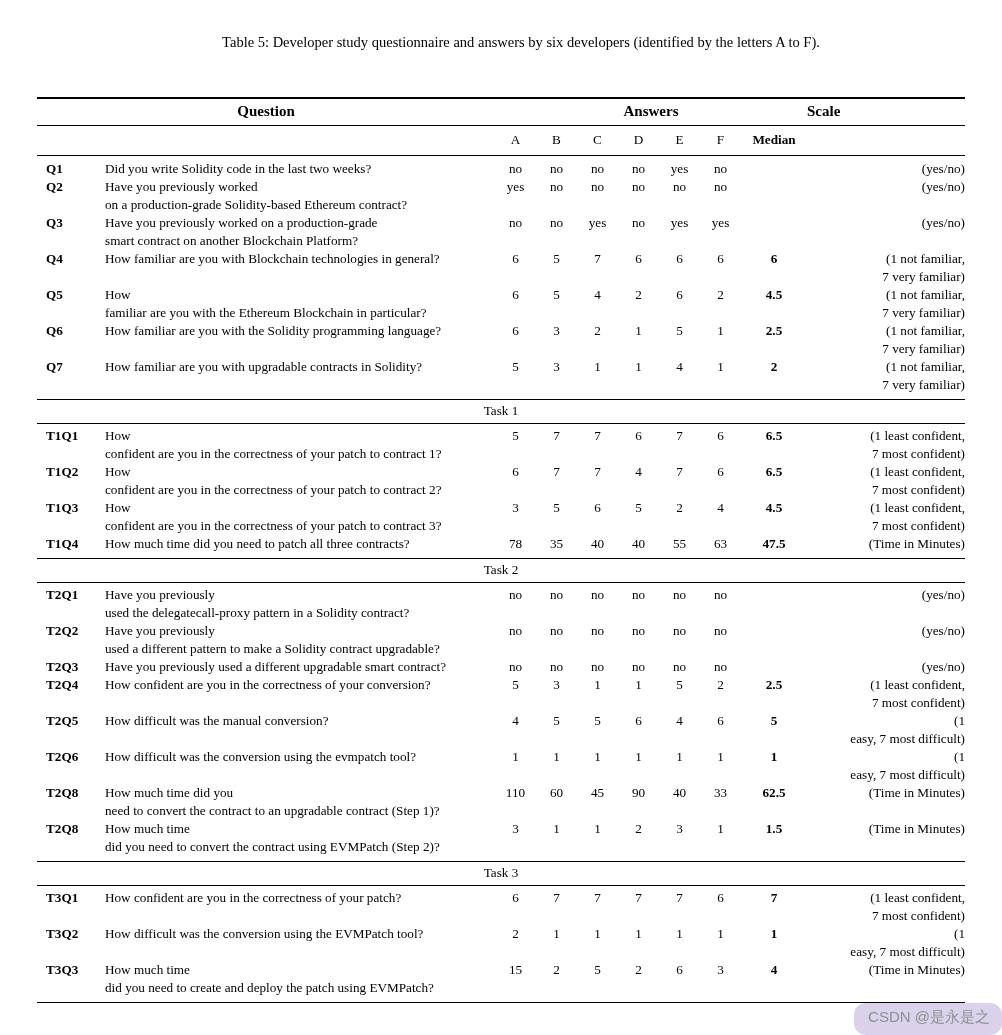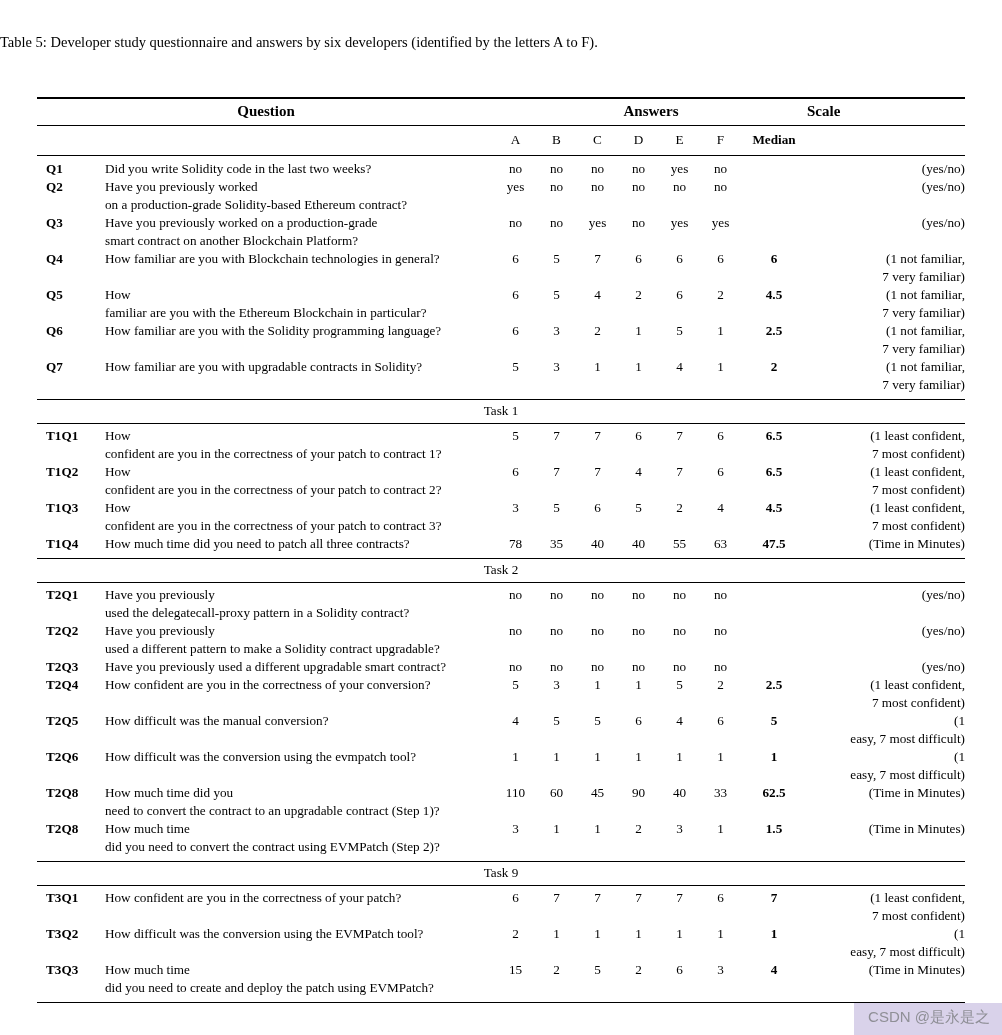--- a/index.html
+++ b/index.html
@@ -5,21 +5,21 @@
   * { box-sizing: border-box; }
   html, body { margin: 0; padding: 0; }
   body {
     width: 1002px; height: 1035px;
     background: #ffffff; color: #000;
     font-family: "Liberation Serif", "DejaVu Serif", serif;
     position: relative; overflow: hidden;
   }
   .caption {
     position: absolute; top: 34px; left: 0; width: 100%;
-    font-size: 14.5px;
+    text-align: center; font-size: 14.5px; padding-left: 40px;
   }
   .table {
     position: absolute; left: 37px; top: 97px; width: 928px;
     font-size: 13.2px;
   }
   .rule { height: 1px; background: #000; }
   .rule-thick { height: 1.5px; background: #000; }
   .rule-above { margin-top: 5px; }
   .rule-below { margin-bottom: 3px; }
   .hdr {
@@ -39,21 +39,21 @@
   .qid { font-weight: bold; padding-left: 9px; }
   .q { white-space: pre-line; }
   .ans { text-align: center; }
   .med { text-align: center; font-weight: bold; }
   .scale { text-align: right; white-space: pre-line; }
   .section-title { text-align: center; padding: 3px 0 4px; }
   .watermark {
     position: absolute; right: 0; bottom: 0;
     background: #d9d2ea; color: #8f8f96;
     font-family: "Liberation Sans", "DejaVu Sans", sans-serif;
-    font-size: 15px; padding: 5px 12px 8px 14px;
+    font-size: 15px; padding: 5px 12px 8px 14px; border-radius: 12px;
   }
 </style>
 </head>
 <body>
 
 <div class="caption">Table 5: Developer study questionnaire and answers by six developers (identified by the letters A to F).</div>
 
 <div class="table">
   <div class="rule-thick"></div>
 
@@ -329,21 +329,21 @@
         <div class="ans">3</div>
         <div class="ans">1</div>
         <div class="ans">1</div>
         <div class="ans">2</div>
         <div class="ans">3</div>
         <div class="ans">1</div>
         <div class="med">1.5</div>
         <div class="scale">(Time in Minutes)</div>
       </div>
       <div class="rule rule-above"></div>
-      <div class="section-title">Task 9</div>
+      <div class="section-title">Task 3</div>
       <div class="rule rule-below"></div>
       <div class="row">
         <div class="qid">T3Q1</div>
         <div class="q">How confident are you in the correctness of your patch?</div>
         <div class="ans">6</div>
         <div class="ans">7</div>
         <div class="ans">7</div>
         <div class="ans">7</div>
         <div class="ans">7</div>
         <div class="ans">6</div>

